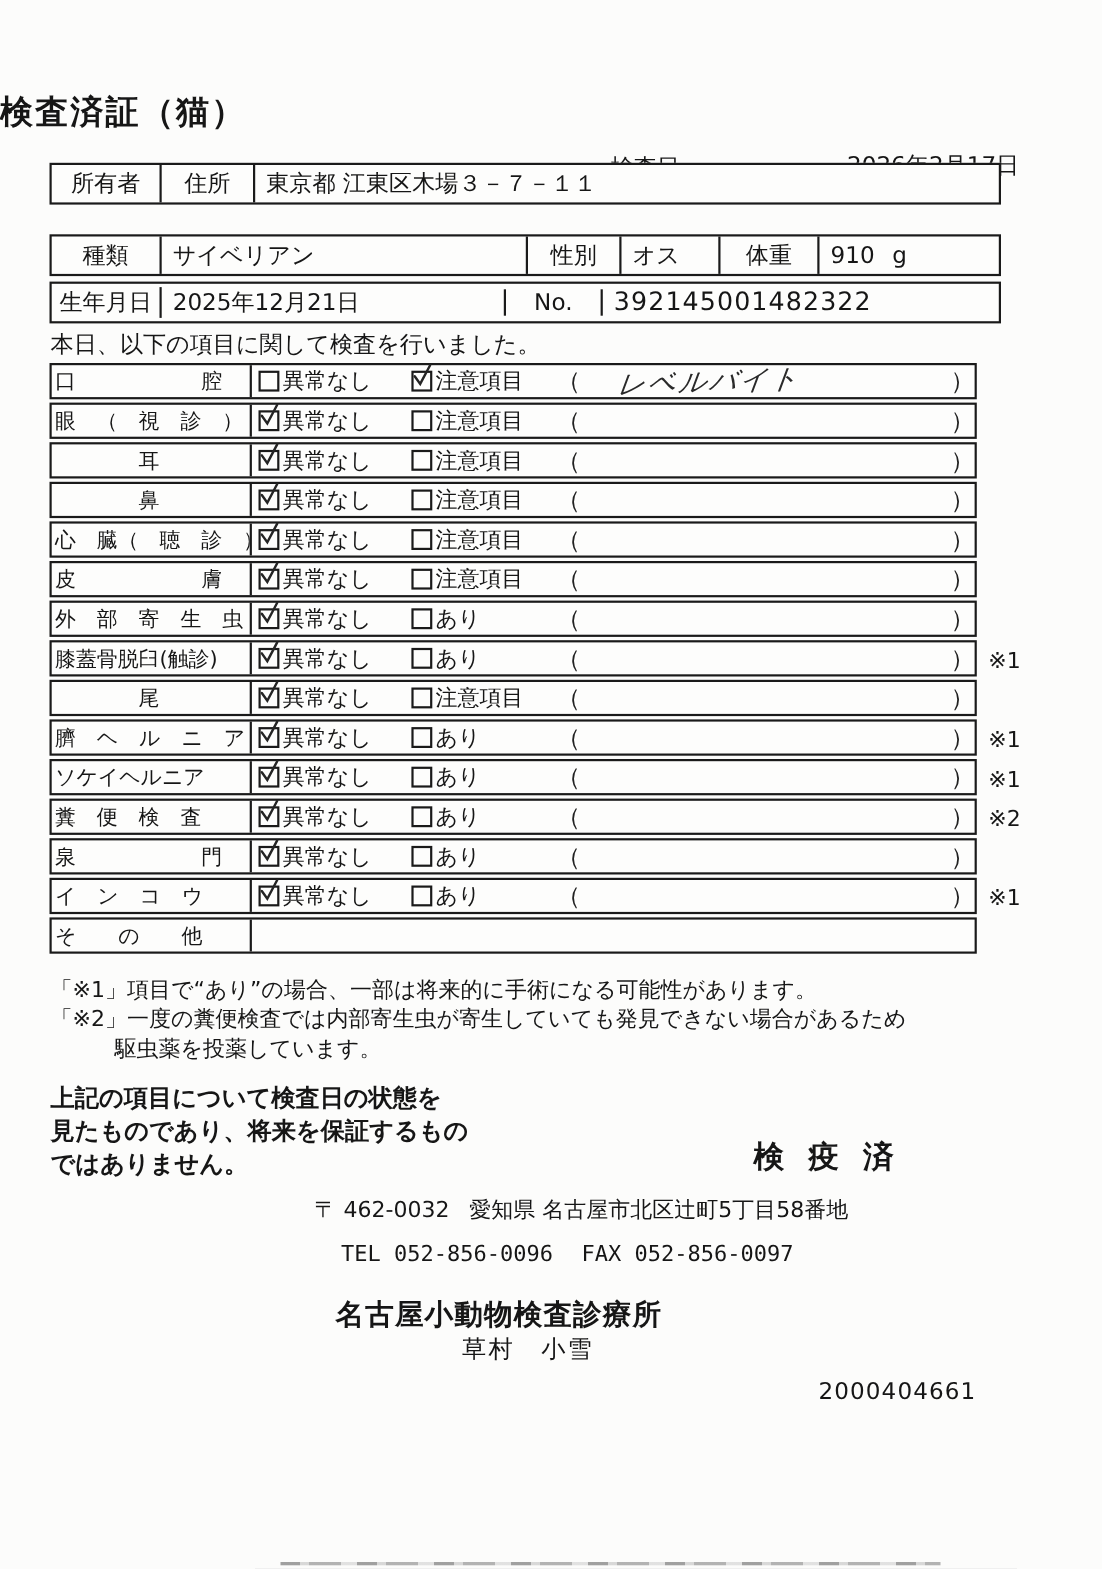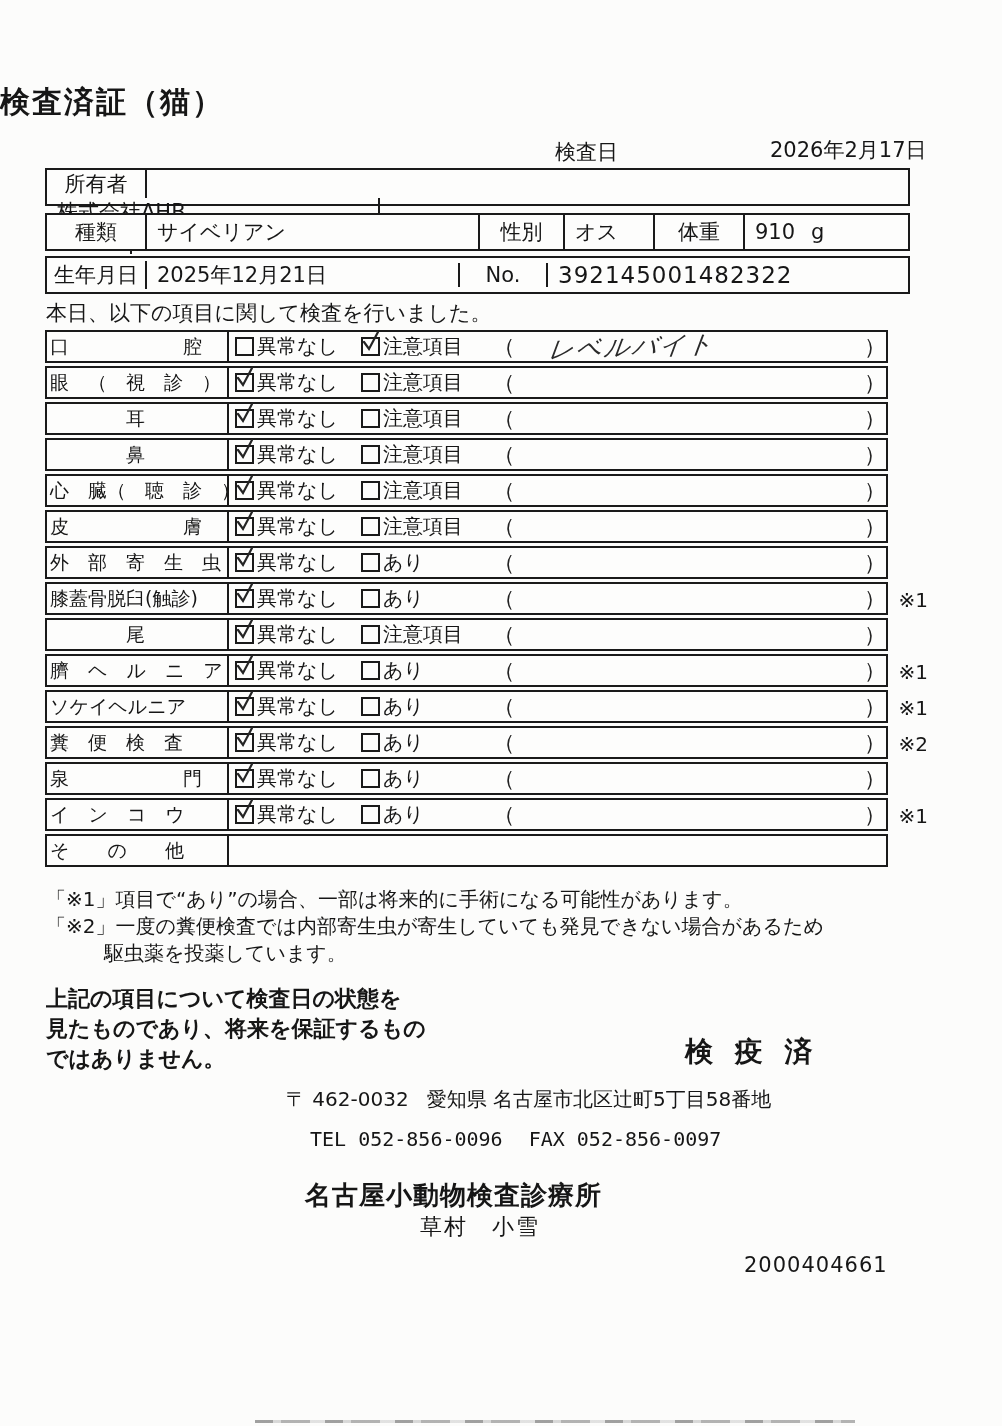--- a/index.html
+++ b/index.html
@@ -30,21 +30,21 @@
     border:2px solid #1a1a1a; display:flex; align-items:stretch;
     box-sizing:border-box; background:#fdfdfc;
   }
   .hcell {
     display:flex; align-items:center;
     font-size:21px; box-sizing:border-box;
     padding:0 10px; white-space:pre; overflow:hidden;
   }
   .hcell.lab { justify-content:center; }
   .hcell.bR { border-right:2px solid #1a1a1a; }
-  .owner-row   { top:168px;flex-direction:column; }
+  .owner-row   { top:148px; }
   .species-row { top:213px; }
   .birth-row   { top:256px;align-items:center; }
   .w100 { width:100px; flex:none; }
   .w335 { width:333px; flex:none; }
   .w85  { width:85px;  flex:none; }
   .w90  { width:90px;  flex:none; }
   .grow { flex:1; }
   .weight-cell { justify-content:flex-start; padding-right:14px; gap:16px; }
   .no-number { font-size:23px; letter-spacing:1px; }
 
@@ -59,21 +59,21 @@
   }
   .row-label {
     width:182px; flex:none; border-right:2px solid #1a1a1a;
     display:flex; align-items:center;
     font-size:19px; white-space:pre; overflow:hidden; padding-left:3px;
     box-sizing:border-box;
   }
   .row-content { flex:1; display:flex; align-items:center; padding-left:6px; }
   .exam-row.empty-row .row-content > * { visibility:hidden; }
   .opt { display:flex; align-items:center; flex:none; }
-  .opt1 { width:126px; }
+  .opt1 { width:139px; }
   .opt2 { width:132px; }
   .cb {
     position:relative; width:15px; height:15px; flex:none;
     border:2px solid #1a1a1a; margin-right:3px; box-sizing:content-box;
   }
   .cb svg { position:absolute; left:-3px; top:-11px; display:none; }
   .cb.checked svg { display:block; }
   .opt-label { font-size:20px; white-space:nowrap; }
   .paren { font-size:22px; color:#222; flex:none; }
   .note-area { flex:1; display:flex; align-items:center; padding:0 4px 0 34px; overflow:hidden; }
@@ -109,21 +109,20 @@
 
 <div class="page">
 
   <div class="abs doc-title">検査済証（猫）</div>
 
   <div class="abs exam-date-label">検査日</div>
   <div class="abs exam-date-value">2026年2月17日</div>
 
   <div class="hrow owner-row">
     <div class="hcell lab bR w100">所有者</div>
-    <div class="hcell bR w335">株式会社AHB</div>
     <div class="hcell lab bR w85">住所</div>
     <div class="hcell grow">東京都 江東区木場３－７－１１</div>
   </div>
 
   <div class="hrow species-row">
     <div class="hcell lab bR w100">種類</div>
     <div class="hcell bR w335">サイベリアン</div>
     <div class="hcell lab bR w85">性別</div>
     <div class="hcell bR w90">オス</div>
     <div class="hcell lab bR w90">体重</div>

